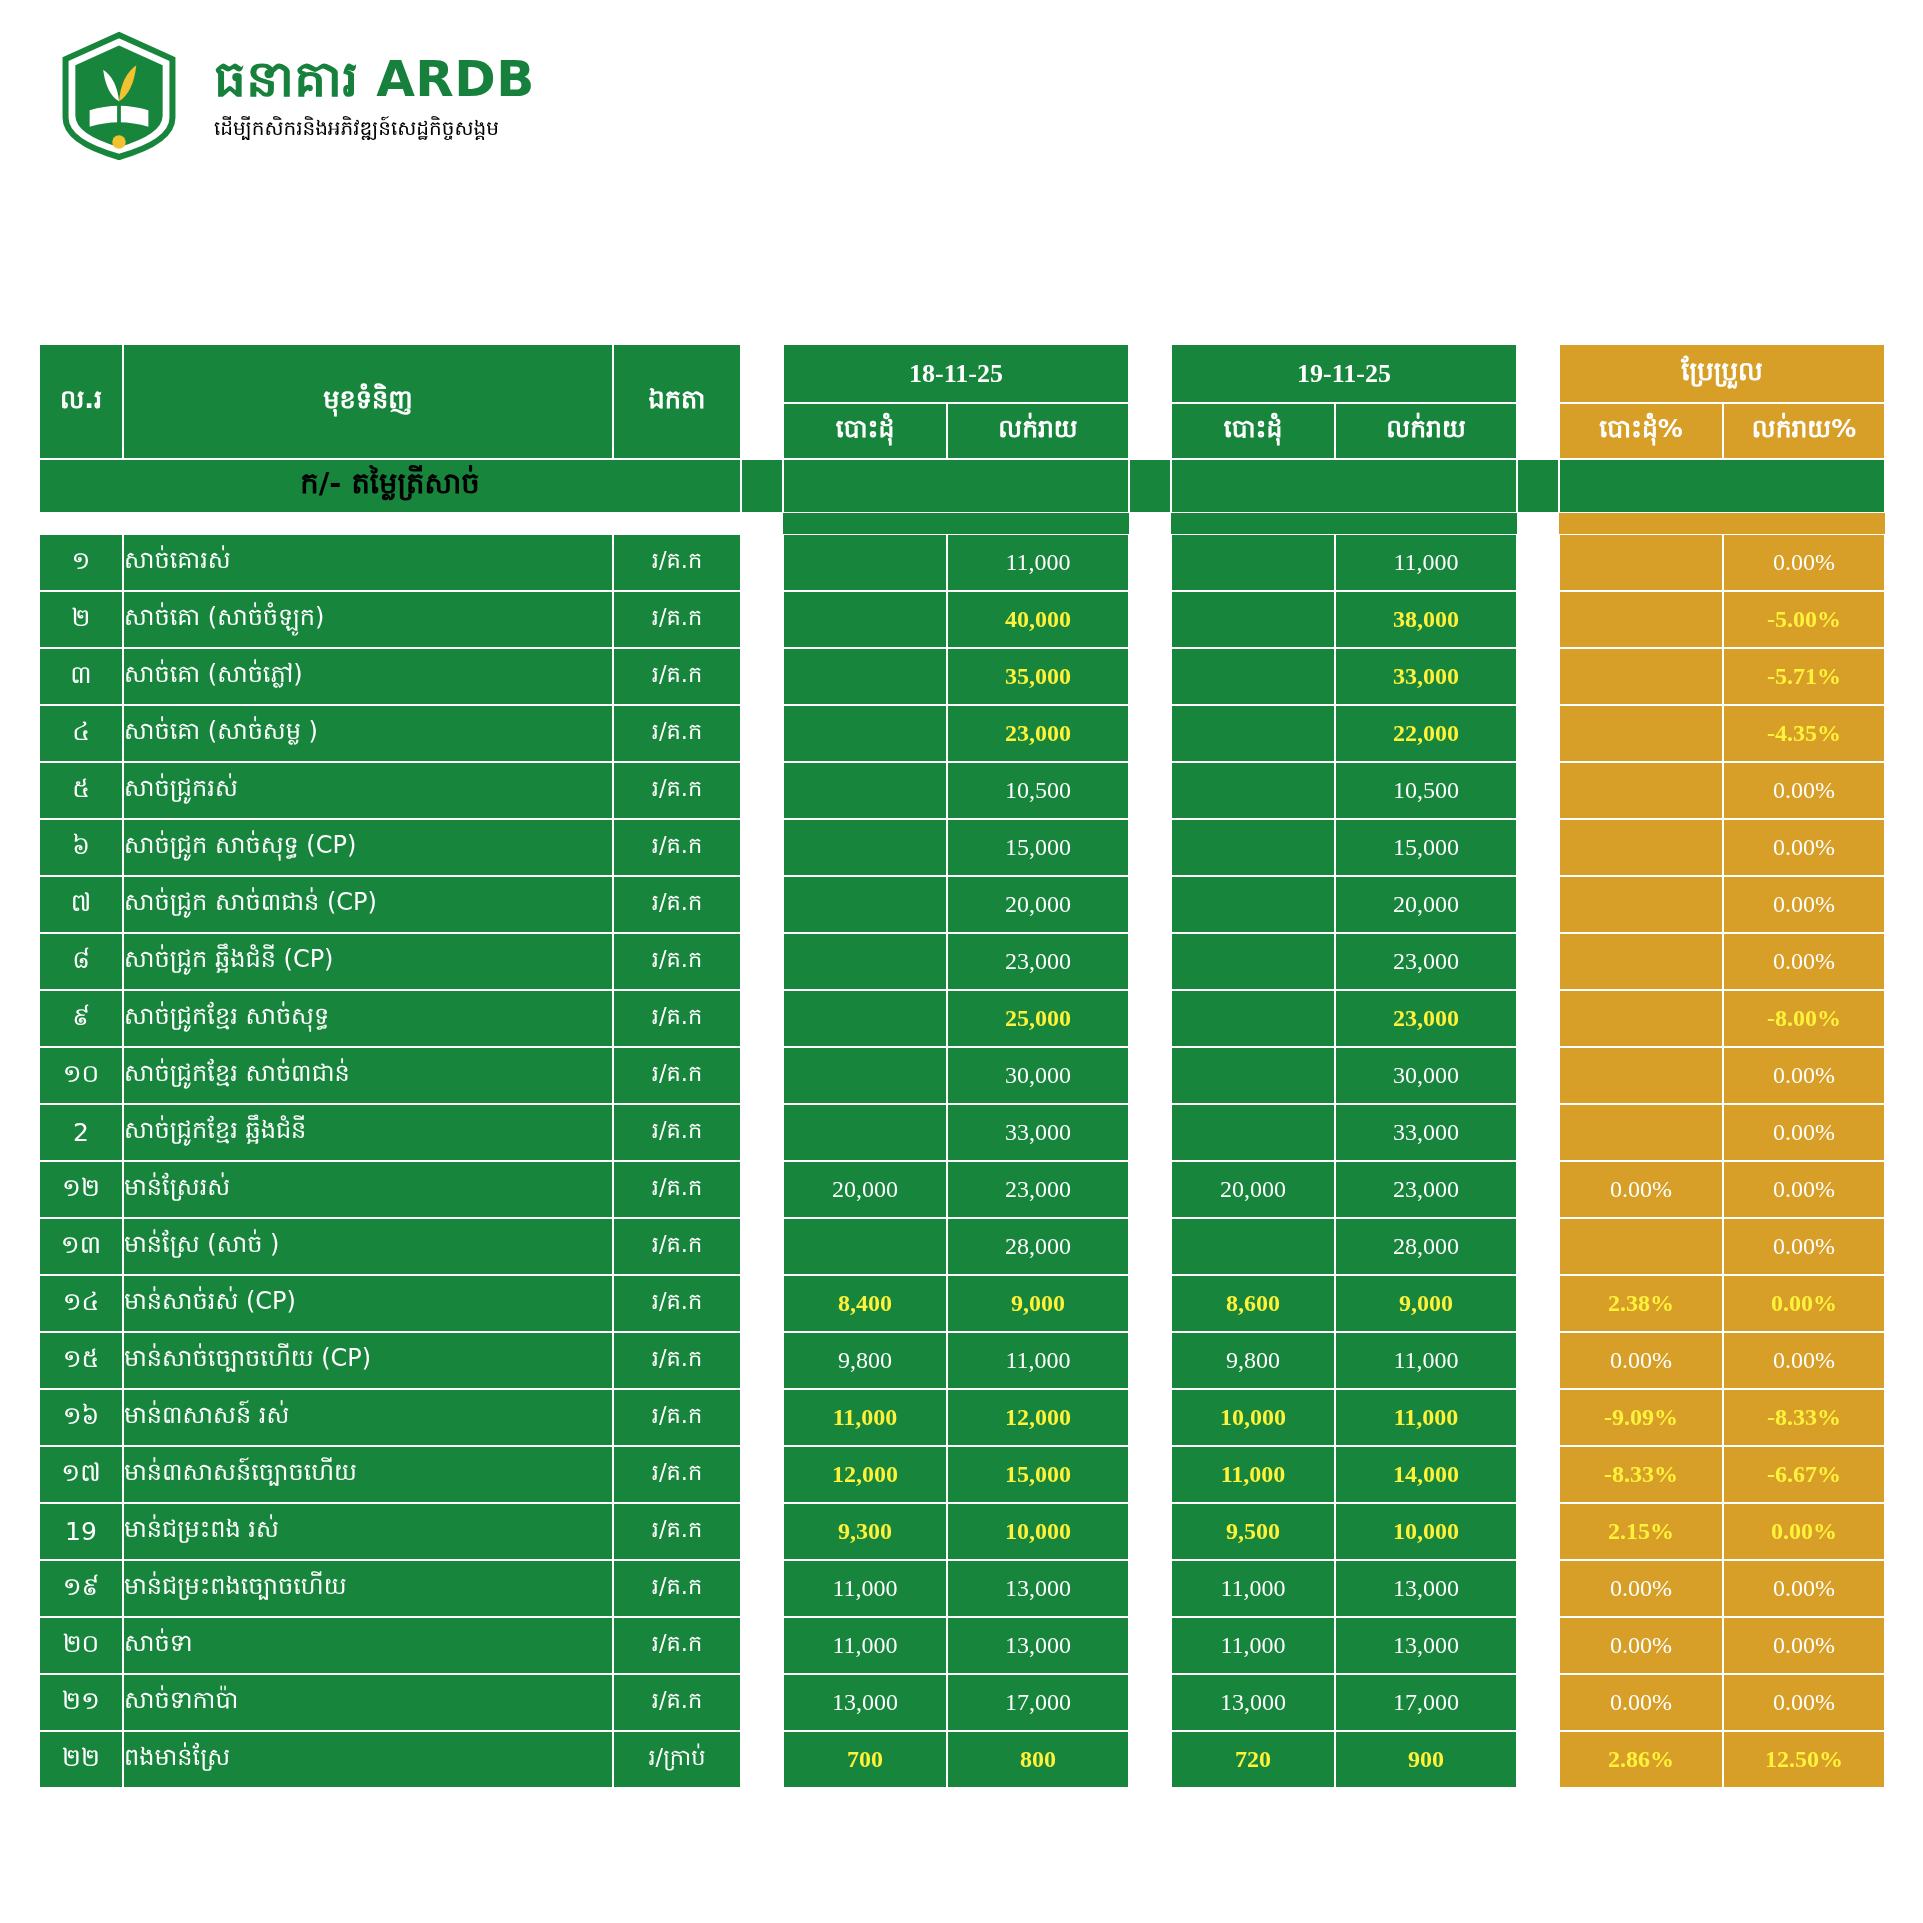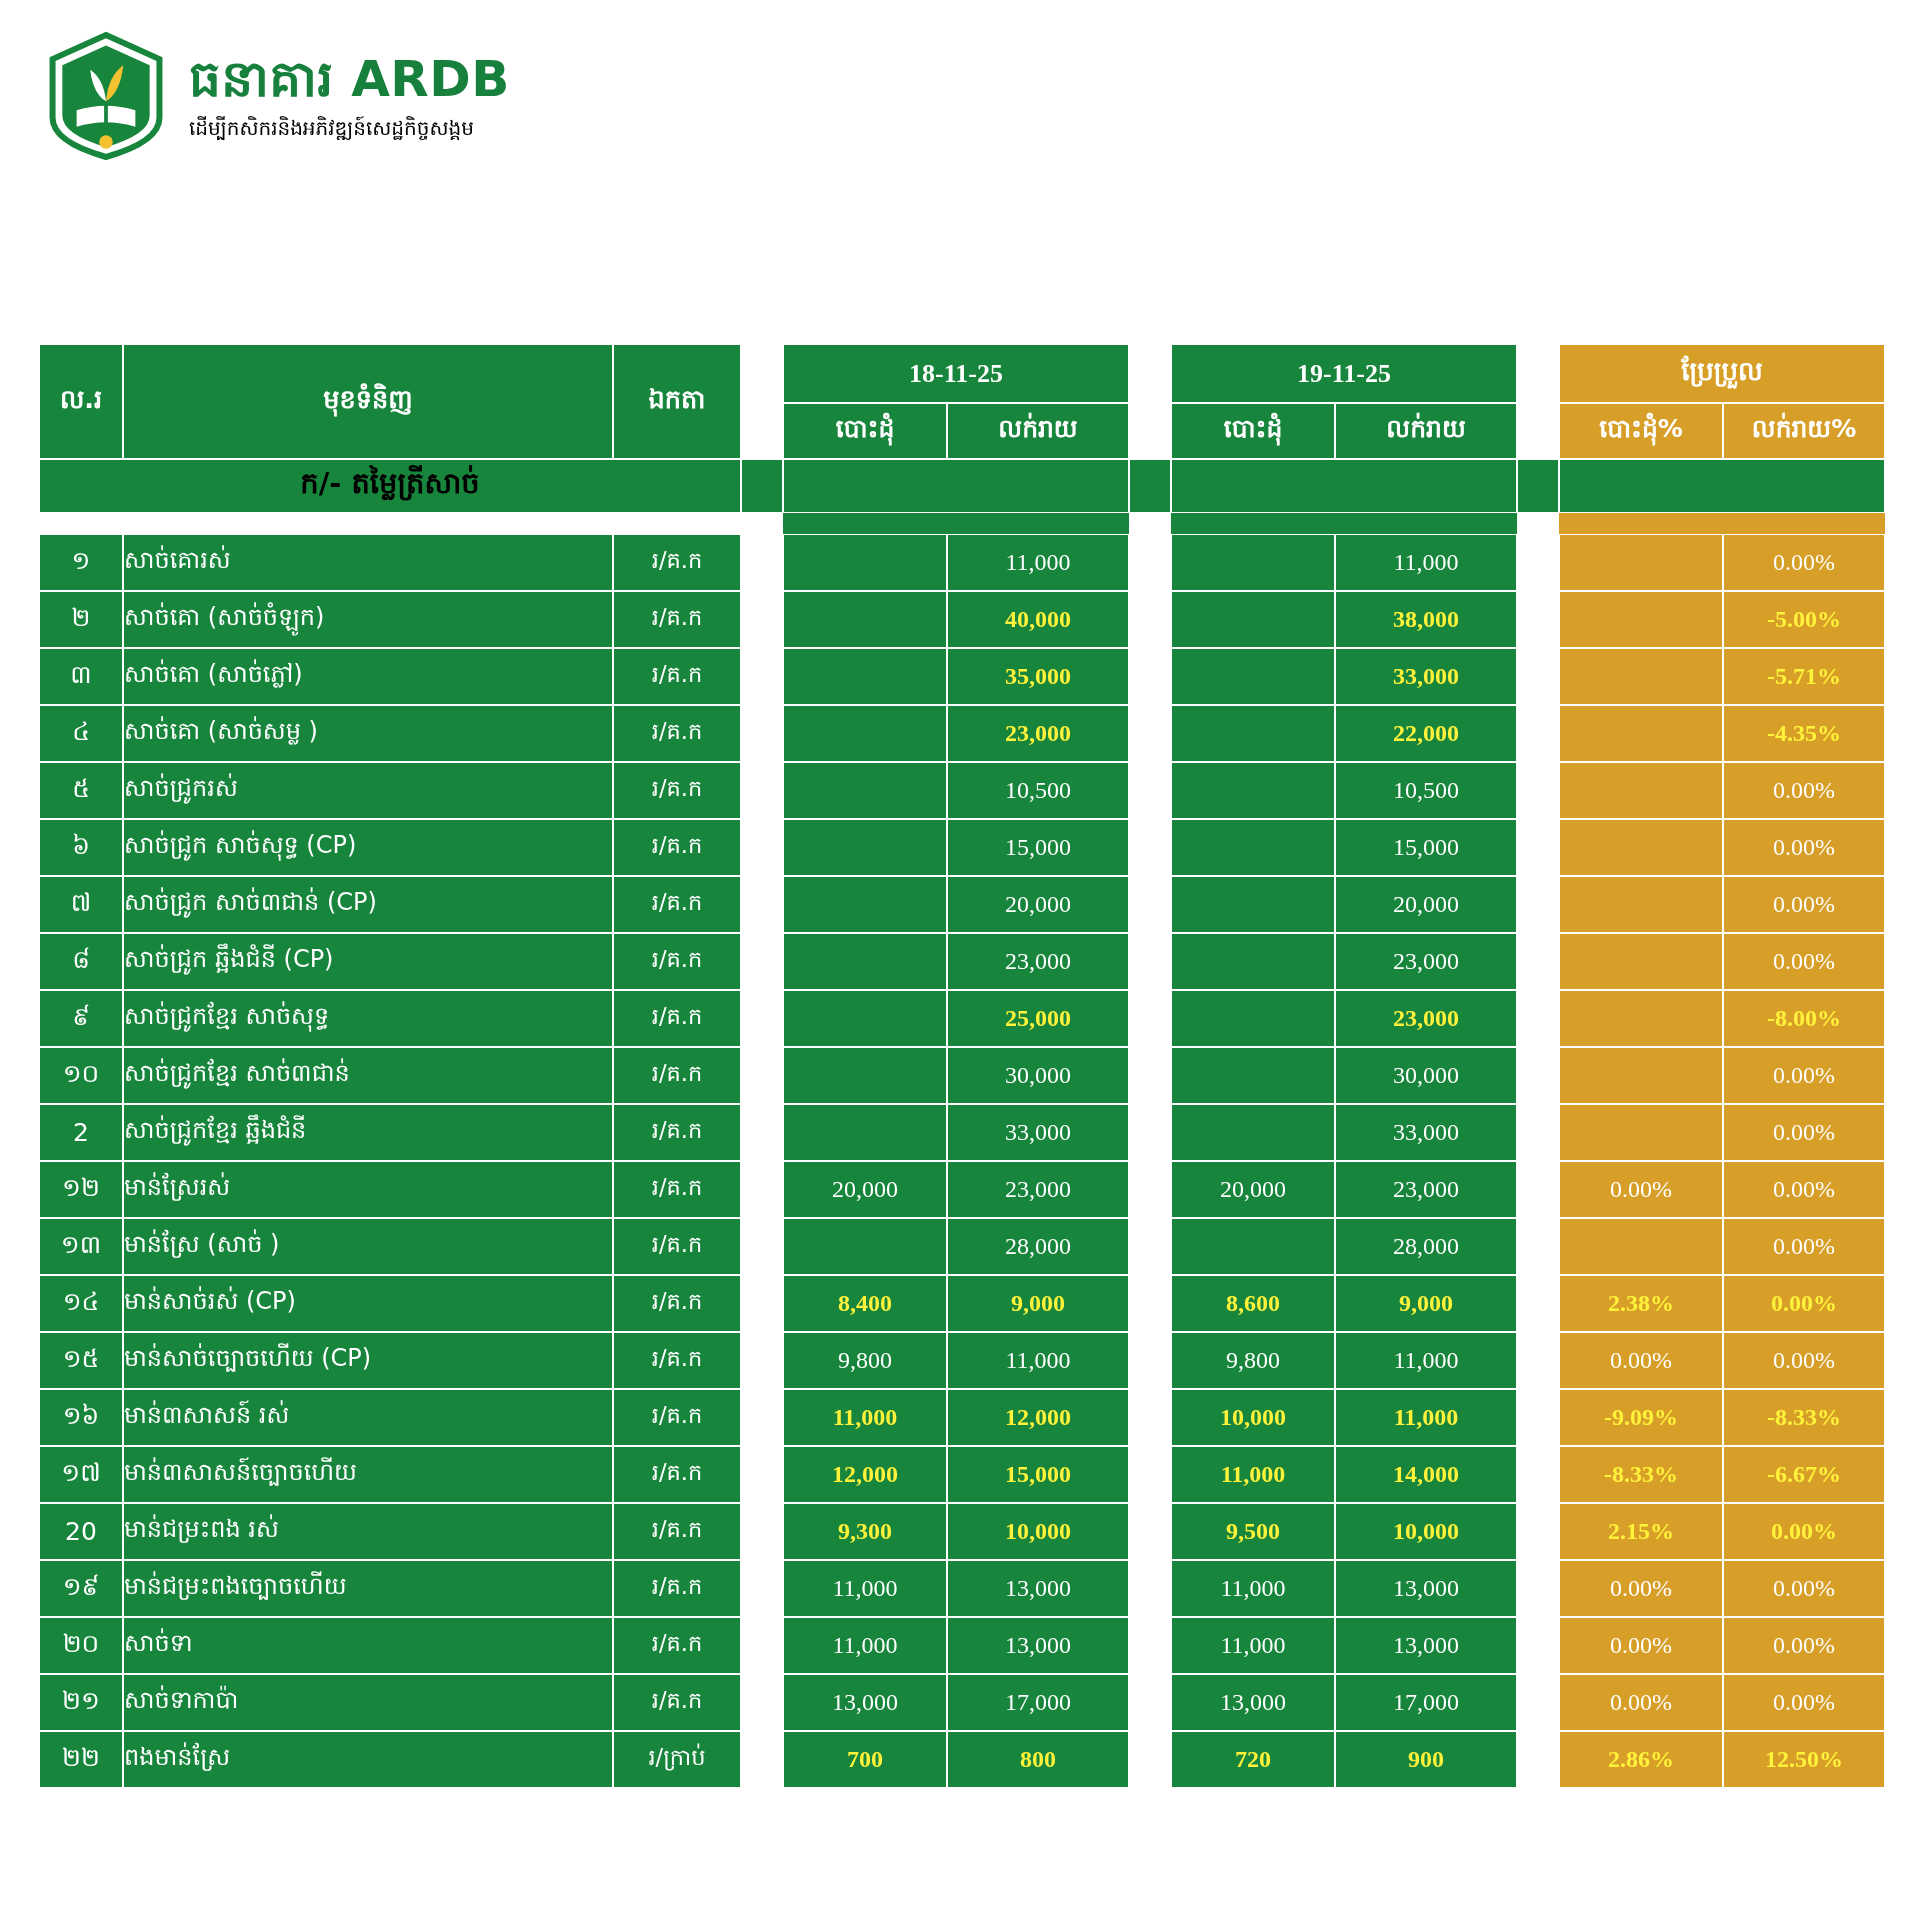--- a/index.html
+++ b/index.html
@@ -12,24 +12,24 @@
   .page {
     position: relative;
     width: 1924px; height: 1924px;
     background: #ffffff;
     overflow: hidden;
   }
 
   
   .brand {
     position: absolute;
-    left: 39px; top: 28.6px;
+    left: 52px; top: 28.6px;
     display: flex;
     align-items: center;
-    gap: 16px;
+    gap: 28px;
   }
   .logo-wrap {
     width: 134px; height: 134px;
     position: relative;
   }
   .brand-text { display: flex; flex-direction: column; justify-content: center; }
   .brand-title {
     font-size: 50px;
     font-weight: bold;
     color: #16803c;
@@ -468,21 +468,21 @@
             <td class="v-green hl">12,000</td>
             <td class="v-green hl">15,000</td>
             <td class="gap-col"></td>
             <td class="v-green hl">11,000</td>
             <td class="v-green hl">14,000</td>
             <td class="gap-col"></td>
             <td class="v-gold hl">-8.33%</td>
             <td class="v-gold hl">-6.67%</td>
           </tr>
           <tr>
-            <td class="left-cell c-no">20</td>
+            <td class="left-cell c-no">19</td>
             <td class="left-cell c-item">មាន់ជម្រះពង រស់</td>
             <td class="left-cell c-unit">រ/គ.ក</td>
             <td class="gap-col"></td>
             <td class="v-green hl">9,300</td>
             <td class="v-green hl">10,000</td>
             <td class="gap-col"></td>
             <td class="v-green hl">9,500</td>
             <td class="v-green hl">10,000</td>
             <td class="gap-col"></td>
             <td class="v-gold hl">2.15%</td>

